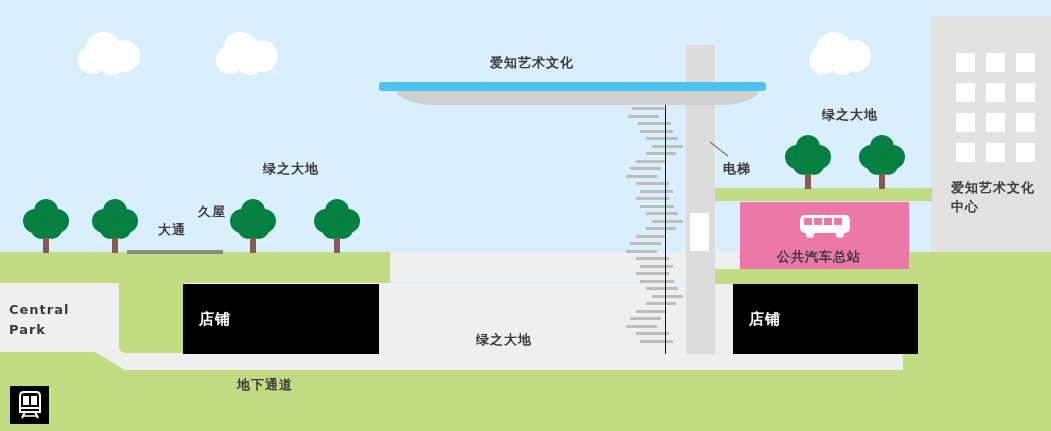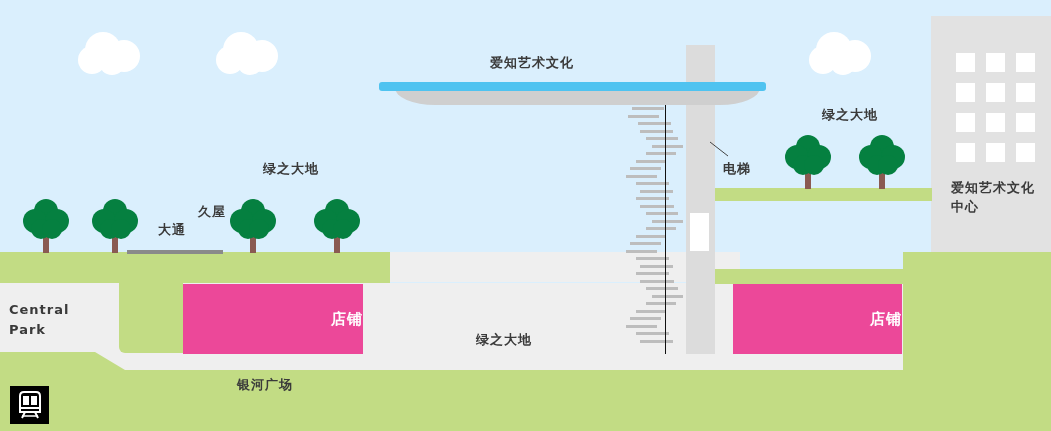--- a/index.html
+++ b/index.html
@@ -3,21 +3,21 @@
 <meta charset="utf-8">
 <style>
   html, body { margin: 0; padding: 0; }
   body { width: 1051px; height: 431px; overflow: hidden; font-family: "DejaVu Sans", sans-serif; }
   #scene { position: relative; width: 1051px; height: 431px; background: #daeffd; overflow: hidden; }
   .abs { position: absolute; }
   .lbl { position: absolute; color: #3a3a3a; font-size: 13px; font-weight: bold; letter-spacing: 1px; white-space: nowrap; line-height: 19px; }
   .lbl-w { color: #ffffff; font-size: 15px; }
   .ground { background: #c2dc84; }
   .pave { background: #efefef; }
-  .shop { background: #ec4899; display: flex; align-items: center; justify-content: flex-end; }
+  .shop { background: #000000; display: flex; align-items: center; justify-content: flex-start; padding-left: 16px; }
   .cloud { position: absolute; width: 70px; height: 46px; }
   .tree { position: absolute; width: 50px; height: 56px; }
   .stair { position: absolute; height: 3px; background: #bdbdbd; }
 </style>
 </head>
 <body>
 
 <div id="scene">
 
   <svg class="cloud" style="left:76px;top:30px;" viewBox="0 0 70 46">
@@ -138,20 +138,32 @@
       </svg>
     </div>
 
   <div class="abs shop" style="left:183px;top:284px;width:180px;height:70px;">
     <span class="lbl lbl-w" style="position:static;">店铺</span>
   </div>
   <div class="abs shop" style="left:733px;top:284px;width:169px;height:70px;">
     <span class="lbl lbl-w" style="position:static;">店铺</span>
   </div>
 
+  <div class="abs" style="left:740px;top:202px;width:169px;height:67px;background:#ec78a8;">
+    <svg class="abs" style="left:59px;top:12px;width:52px;height:24px;" viewBox="0 0 52 24">
+      <rect x="1" y="1" width="50" height="18" rx="5" fill="#fff"></rect>
+      <rect x="5" y="4" width="8" height="7" fill="#ec78a8"></rect>
+        <rect x="15" y="4" width="8" height="7" fill="#ec78a8"></rect>
+        <rect x="25" y="4" width="8" height="7" fill="#ec78a8"></rect>
+        <rect x="35" y="4" width="8" height="7" fill="#ec78a8"></rect>
+      <circle cx="11" cy="20" r="4" fill="#fff"></circle>
+        <circle cx="41" cy="20" r="4" fill="#fff"></circle>
+    </svg>
+    <span class="lbl" style="left:37px;top:45px;font-size:13px;">公共汽车总站</span>
+  </div>
 
   <div class="abs" style="left:686px;top:45px;width:29px;height:309px;background:#dcdcdc;"></div>
   <div class="abs" style="left:690px;top:213px;width:19px;height:38px;background:#ffffff;"></div>
   <svg class="abs" style="left:708px;top:140px;width:22px;height:20px;" viewBox="0 0 22 20">
       <line x1="2" y1="2" x2="20" y2="16" stroke="#444" stroke-width="1"></line>
     </svg>
 
   <div id="stairs">
       <div class="stair" style="left: 632px; top: 107px; width: 32px;"></div>
       <div class="stair" style="left: 628px; top: 114.5px; width: 31px;"></div>
@@ -205,16 +217,16 @@
 
   <span class="lbl" style="left:490px;top:53px;">爱知艺术文化</span>
   <span class="lbl" style="left:263px;top:159px;">绿之大地</span>
   <span class="lbl" style="left:822px;top:105px;">绿之大地</span>
   <span class="lbl" style="left:158px;top:202px;margin-left:40px;">久屋</span>
   <span class="lbl" style="left:158px;top:220px;">大通</span>
   <span class="lbl" style="left:723px;top:159px;">电梯</span>
   <span class="lbl" style="left:476px;top:330px;">绿之大地</span>
   <span class="lbl" style="left:9px;top:300px;">Central</span>
   <span class="lbl" style="left:9px;top:320px;">Park</span>
-  <span class="lbl" style="left:237px;top:375px;">银河广场</span>
+  <span class="lbl" style="left:237px;top:375px;">地下通道</span>
   <span class="lbl" style="left:951px;top:178px;">爱知艺术文化</span>
   <span class="lbl" style="left:951px;top:197px;text-align:right;">中心</span>
 </div>
 
 </body></html>

